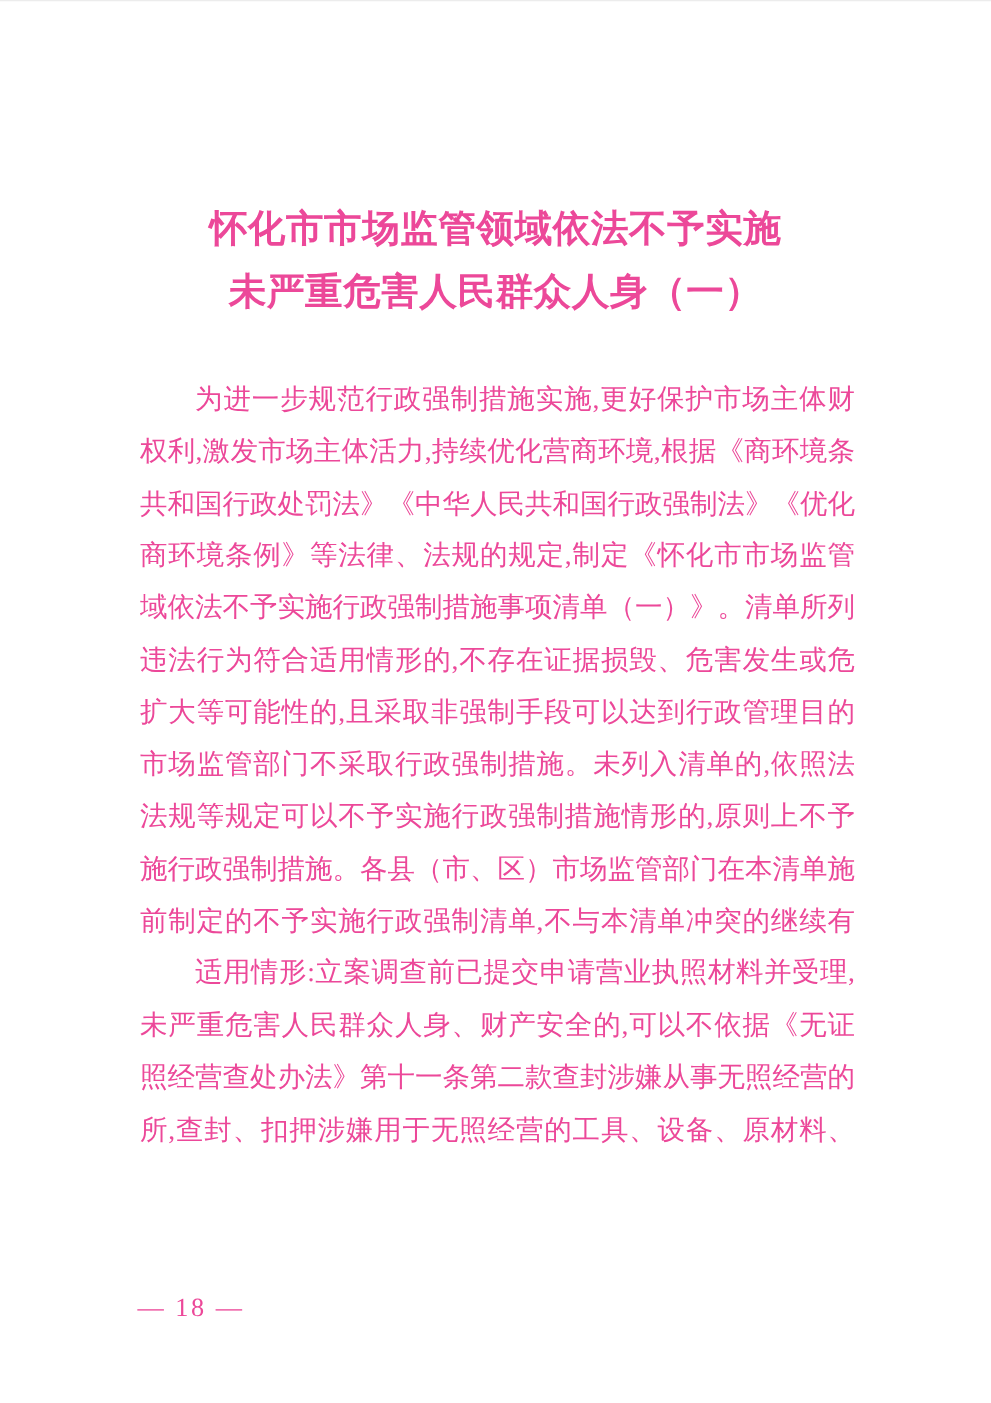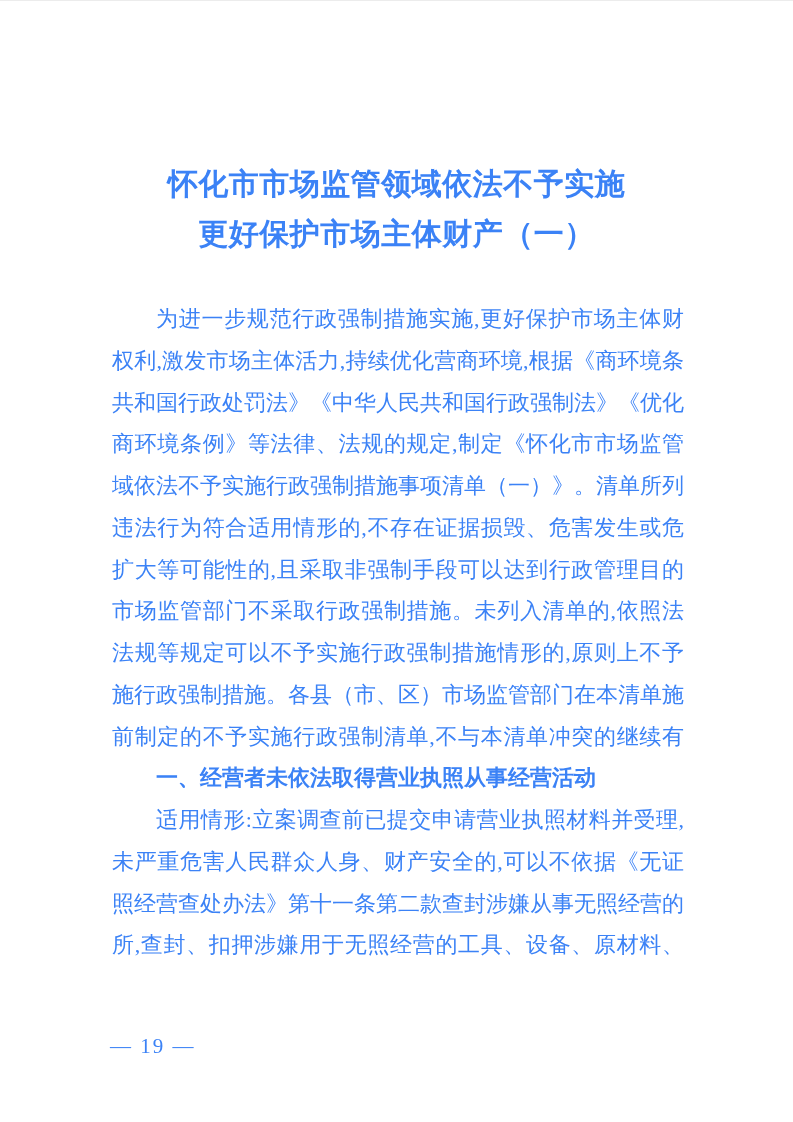--- a/index.html
+++ b/index.html
@@ -7,21 +7,21 @@
     padding: 0;
     background: #ffffff;
   }
   .page {
     position: relative;
     width: 793px;
     height: 1122px;
     background: #ffffff;
     overflow: hidden;
     font-family: "Liberation Serif", "DejaVu Serif", serif;
-    color: #3b82f6;
+    color: #ec4899;
     border-top: 1px solid #ececec;
     text-decoration: underline;
   }
   .title {
     position: absolute;
     top: 158px;
     left: 0;
     width: 793px;
     margin: 0;
     text-align: center;
@@ -72,39 +72,38 @@
     font-family: "Liberation Serif", "DejaVu Serif", serif;
   }
 </style>
 </head>
 <body>
 
 <div class="page">
 
   <h1 class="title">
     <div>怀化市市场监管领域依法不予实施</div>
-    <div>更好保护市场主体财产（一）</div>
+    <div>未严重危害人民群众人身（一）</div>
   </h1>
 
   <div class="content">
     <p class="line indent">为进一步规范行政强制措施实施,更好保护市场主体财产</p>
     <p class="line">权利,激发市场主体活力,持续优化营商环境,根据《商环境条例</p>
     <p class="line">共和国行政处罚法》《中华人民共和国行政强制法》《优化营</p>
     <p class="line">商环境条例》等法律、法规的规定,制定《怀化市市场监管领</p>
     <p class="line">域依法不予实施行政强制措施事项清单（一）》。清单所列的</p>
     <p class="line">违法行为符合适用情形的,不存在证据损毁、危害发生或危险</p>
     <p class="line">扩大等可能性的,且采取非强制手段可以达到行政管理目的的,</p>
     <p class="line">市场监管部门不采取行政强制措施。未列入清单的,依照法律、</p>
     <p class="line">法规等规定可以不予实施行政强制措施情形的,原则上不予实</p>
     <p class="line">施行政强制措施。各县（市、区）市场监管部门在本清单施行</p>
     <p class="line end">前制定的不予实施行政强制清单,不与本清单冲突的继续有效。</p>
 
-    <p class="heading">一、经营者未依法取得营业执照从事经营活动</p>
 
     <p class="line indent">适用情形:立案调查前已提交申请营业执照材料并受理,</p>
     <p class="line">未严重危害人民群众人身、财产安全的,可以不依据《无证无</p>
     <p class="line">照经营查处办法》第十一条第二款查封涉嫌从事无照经营的场</p>
     <p class="line">所,查封、扣押涉嫌用于无照经营的工具、设备、原材料、产</p>
   </div>
 
-  <div class="pagenum">— 19 —</div>
+  <div class="pagenum">— 18 —</div>
 
 </div>
 
 </body></html>

